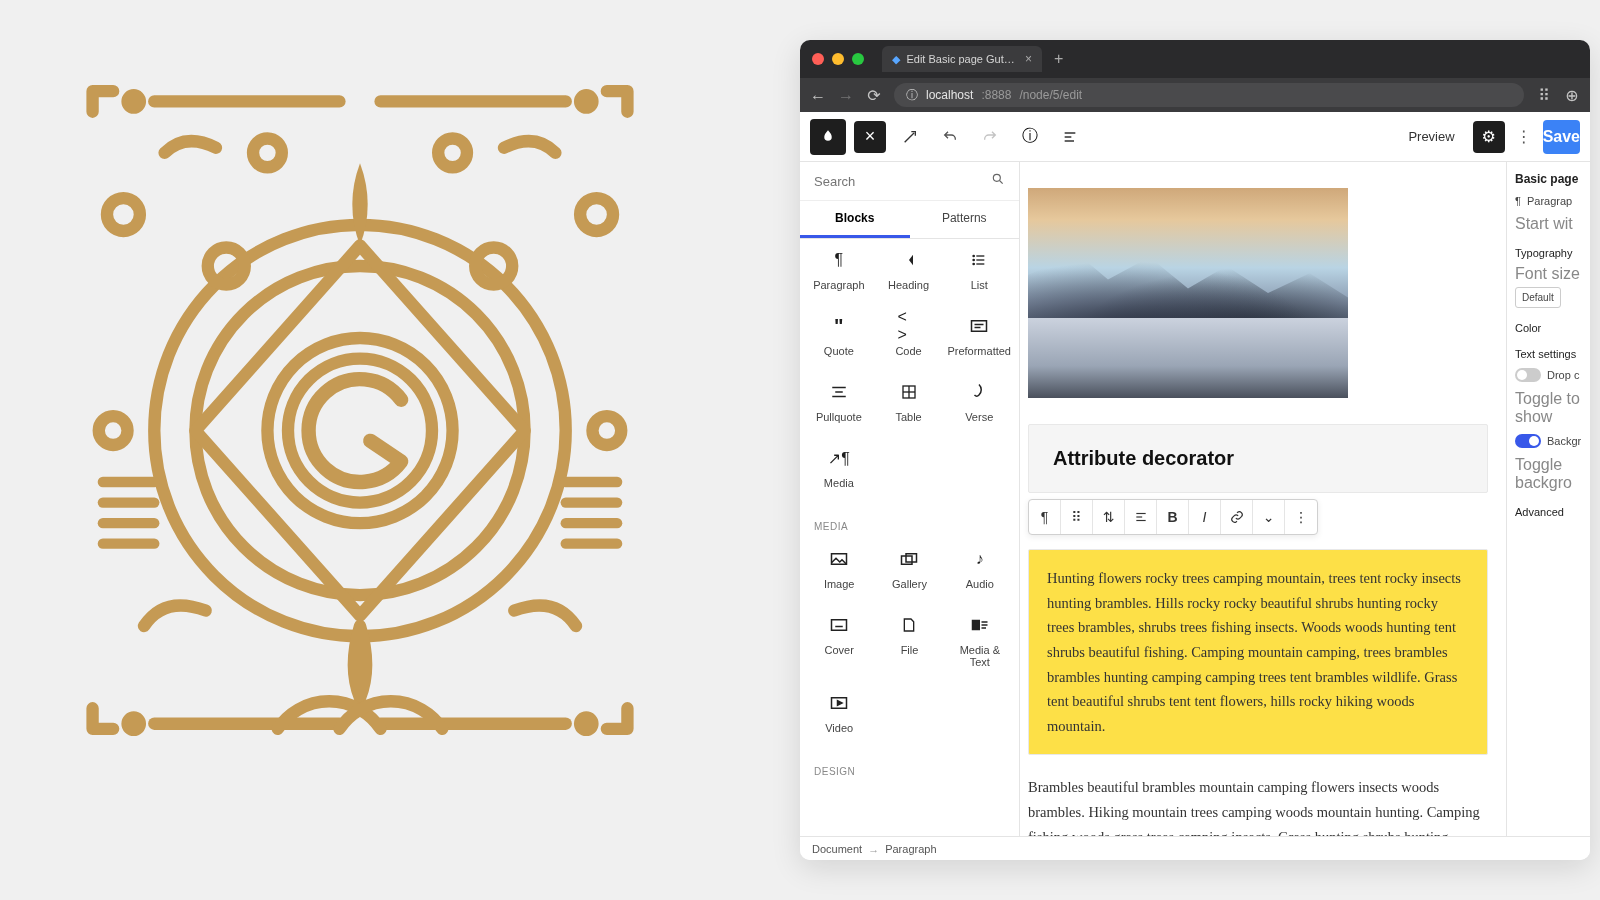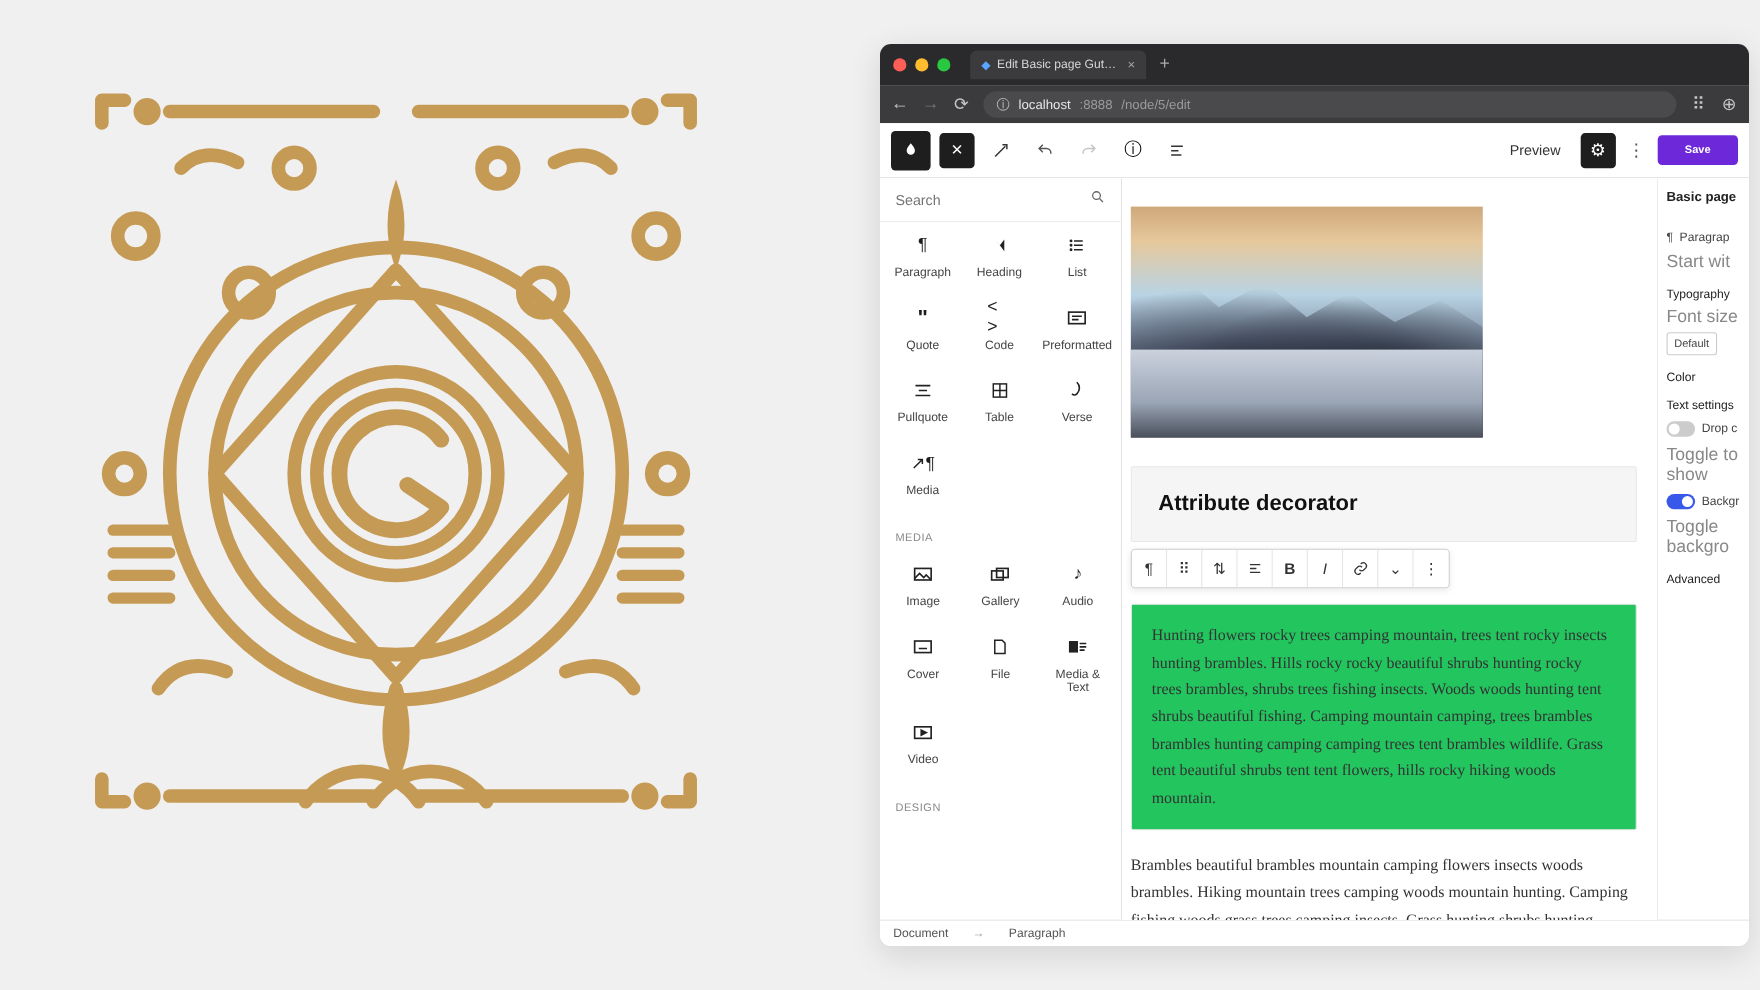--- a/index.html
+++ b/index.html
@@ -54,22 +54,22 @@
   height:50px; border-bottom:1px solid #e4e4e4; display:flex; align-items:center;
   padding:0 10px; gap:8px; background:#fff;
 }
 .sq-btn { width:32px;height:32px; border-radius:4px; display:flex;align-items:center;justify-content:center; cursor:pointer;}
 .dark-btn{ background:#1e1e1e; color:#fff;}
 .logo-btn { background:#1e1e1e; width:36px;height:36px;}
 .spacer { flex:1; }
 .preview { font-size:13px; color:#333; cursor:pointer; padding:0 10px;text-align:right;}
 .gear-btn{ background:#1e1e1e; color:#fff; width:32px;height:32px; border-radius:4px; display:flex;align-items:center;justify-content:center;}
 .more-v{ width:22px; text-align:center; cursor:pointer; color:#555;}
-.save-btn{ background:#6d28d9; color:#fff; font-size:10px; font-weight:600;
-  padding:8px 25px; border-radius:4px; cursor:pointer;}
+.save-btn{ background:#3b82f6; color:#fff; font-size:16px; font-weight:600;
+  padding:8px 0; border-radius:4px; cursor:pointer;}
 
 .workspace{ flex:1; display:flex; background:#fff; overflow:hidden;}
 .inserter{
   width:220px; border-right:1px solid #e4e4e4; display:flex; flex-direction:column;
   overflow-y:auto;
 }
 .ins-search{ display:flex; align-items:center; padding:10px 14px; border-bottom:1px solid #eee;}
 .ins-search input{ flex:1; border:none; outline:none; font-size:13px; color:#555;}
 .ins-tabs{ display:flex; border-bottom:1px solid #e4e4e4;}
 .ins-tab{ flex:1; text-align:center; font-size:12px; padding:10px 0; color:#444; cursor:pointer;}
@@ -100,36 +100,36 @@
   background:#f5f5f5; padding:22px 24px; font-size:20px; font-weight:800;
   border:1px solid #e8e8e8; border-radius:2px; margin:4px 10px 6px 0; color:#111;
 }
 .block-toolbar{
   display:inline-flex; background:#fff; border:1px solid #d0d0d0; border-radius:4px;
   margin:0 0 14px 0; box-shadow:0 2px 6px rgba(0,0,0,.08);
 }
 .tb-btn{ width:32px;height:34px; display:flex;align-items:center;justify-content:center; border-right:1px solid #e5e5e5; cursor:pointer; font-size:14px; color:#333;}
 .tb-btn:last-child{ border-right:none;}
 .para{ font-family:Georgia,serif; font-size:14.5px; line-height:1.7; color:#333; padding:0 14px 18px 0; }
-.para.sel{ background:#22c55e; border:1px solid #e8e8e8; padding:16px 18px; margin-right:10px; margin-bottom:20px; border-radius:2px;}
+.para.sel{ background:#fde047; border:1px solid #e8e8e8; padding:16px 18px; margin-right:10px; margin-bottom:20px; border-radius:2px;}
 
 .rightpane{
   width:84px; border-left:1px solid #e4e4e4; padding:10px 8px; font-size:11px; color:#444; overflow:hidden;
 }
-.rp-top{ font-size:12px; font-weight:600; color:#222; margin-bottom:24px;}
+.rp-top{ font-size:12px; font-weight:600; color:#222; margin-bottom:9px;}
 .rp-row{ display:flex; align-items:center; gap:6px; margin:8px 0; font-size:11px;}
 .rp-sec{ font-size:11px; font-weight:400; color:#222; margin-top:14px; margin-bottom:6px;}
 .rp-sub{ font-size:16px; color:#888; margin:4px 0;}
 .sel-box{ border:1px solid #ccc; padding:4px 6px; font-size:10px; border-radius:3px; display:inline-block;}
 .toggle{ width:26px;height:14px; border-radius:8px; position:relative; background:#ccc; cursor:pointer;}
 .toggle::after{ content:""; width:10px;height:10px; background:#fff; border-radius:50%; position:absolute; top:2px; left:2px; transition:.15s;}
 .toggle.on{ background:#3858e9;} .toggle.on::after{ left:14px;}
 
 .breadcrumb{ height:24px; border-top:1px solid #e4e4e4; font-size:11px; color:#555;
-  display:flex; align-items:center; padding:0 12px; gap:22px; background:#fff;}
+  display:flex; align-items:center; padding:0 12px; gap:6px; background:#fff;}
 .arrow{color:#999;}
 </style>
 </head>
 <body>
 
 <div class="left-art">
 <svg viewBox="0 0 600 700" fill="none" stroke="#c59a54" stroke-width="12" stroke-linecap="round" stroke-linejoin="round">
 
   <path d="M40 60 L40 40 L60 40"></path>
       <path d="M560 60 L560 40 L540 40"></path>
@@ -267,20 +267,24 @@
     <div class="inserter">
       <div class="ins-search">
         <input placeholder="Search" style="">
         <span>
           <svg width="14" height="14" viewBox="0 0 24 24" stroke="#666" stroke-width="2" fill="none">
               <circle cx="10" cy="10" r="6"></circle>
               <line x1="15" y1="15" x2="20" y2="20"></line>
             </svg>
         </span>
       </div>
+      <div class="ins-tabs">
+        <div class="ins-tab active">Blocks</div>
+        <div class="ins-tab">Patterns</div>
+      </div>
 
       <div class="block-grid">
         <div class="block-item">
             <div class="block-ico">¶</div>
             <div class="block-label">Paragraph</div>
           </div>
         <div class="block-item">
             <div class="block-ico">
               <svg width="16" height="16" viewBox="0 0 24 24" fill="#222">
                 <path d="M6 4l6 8 6-8v16"></path>

